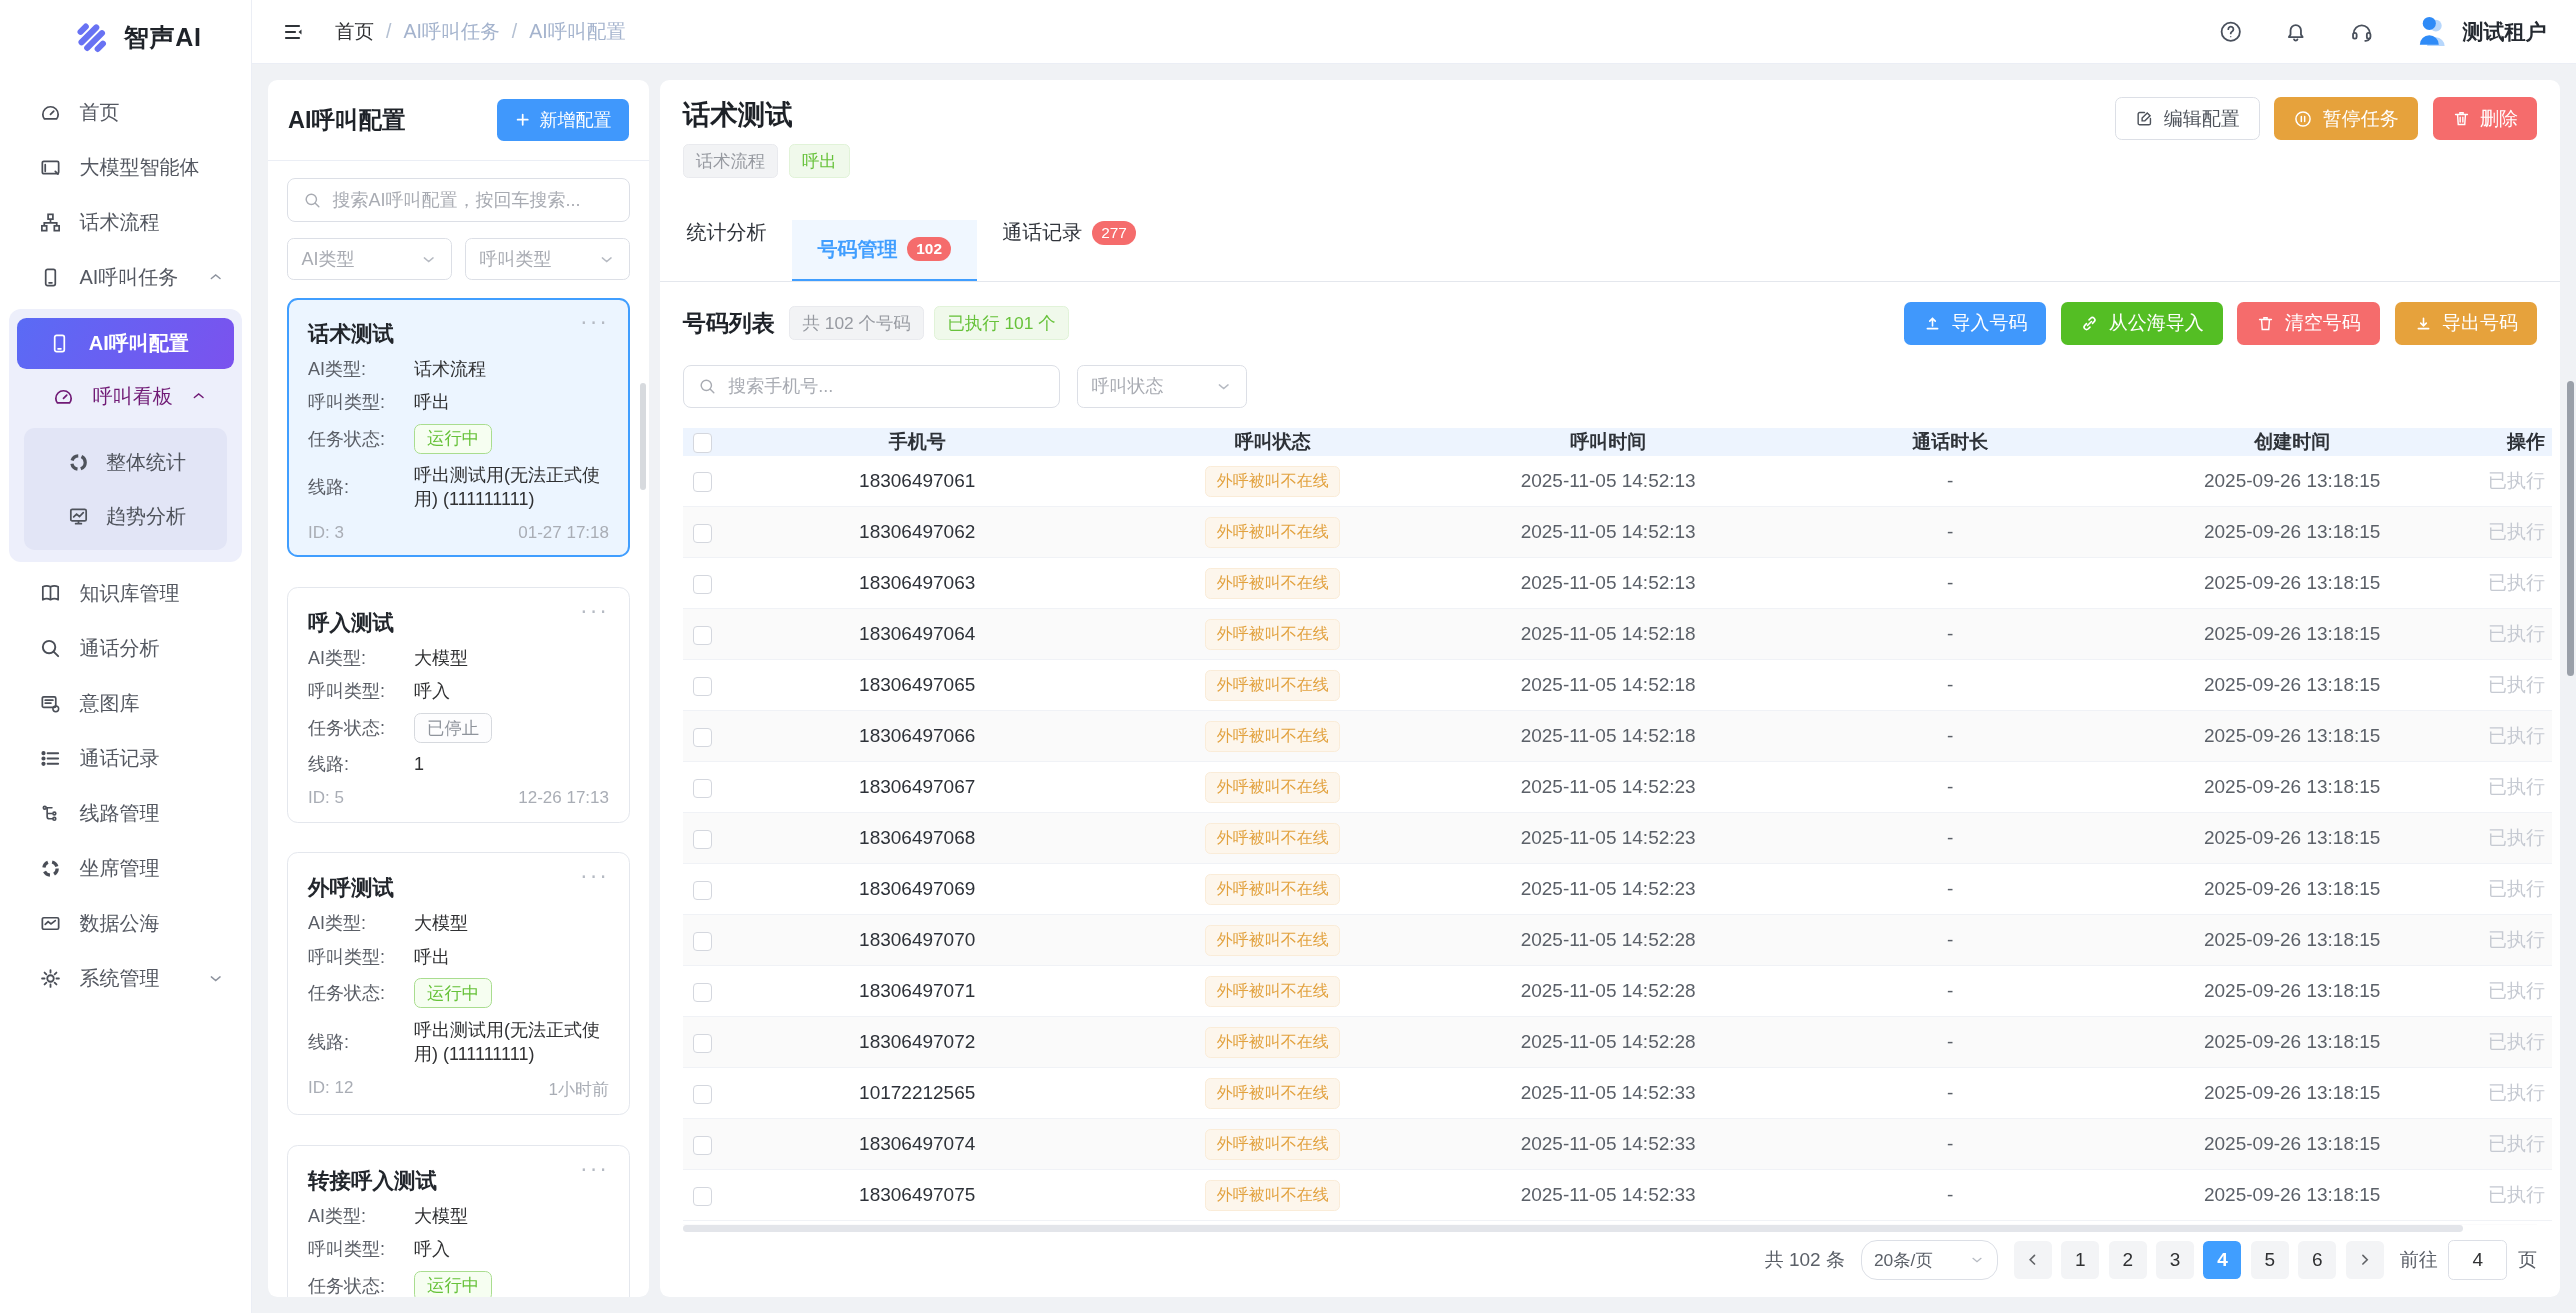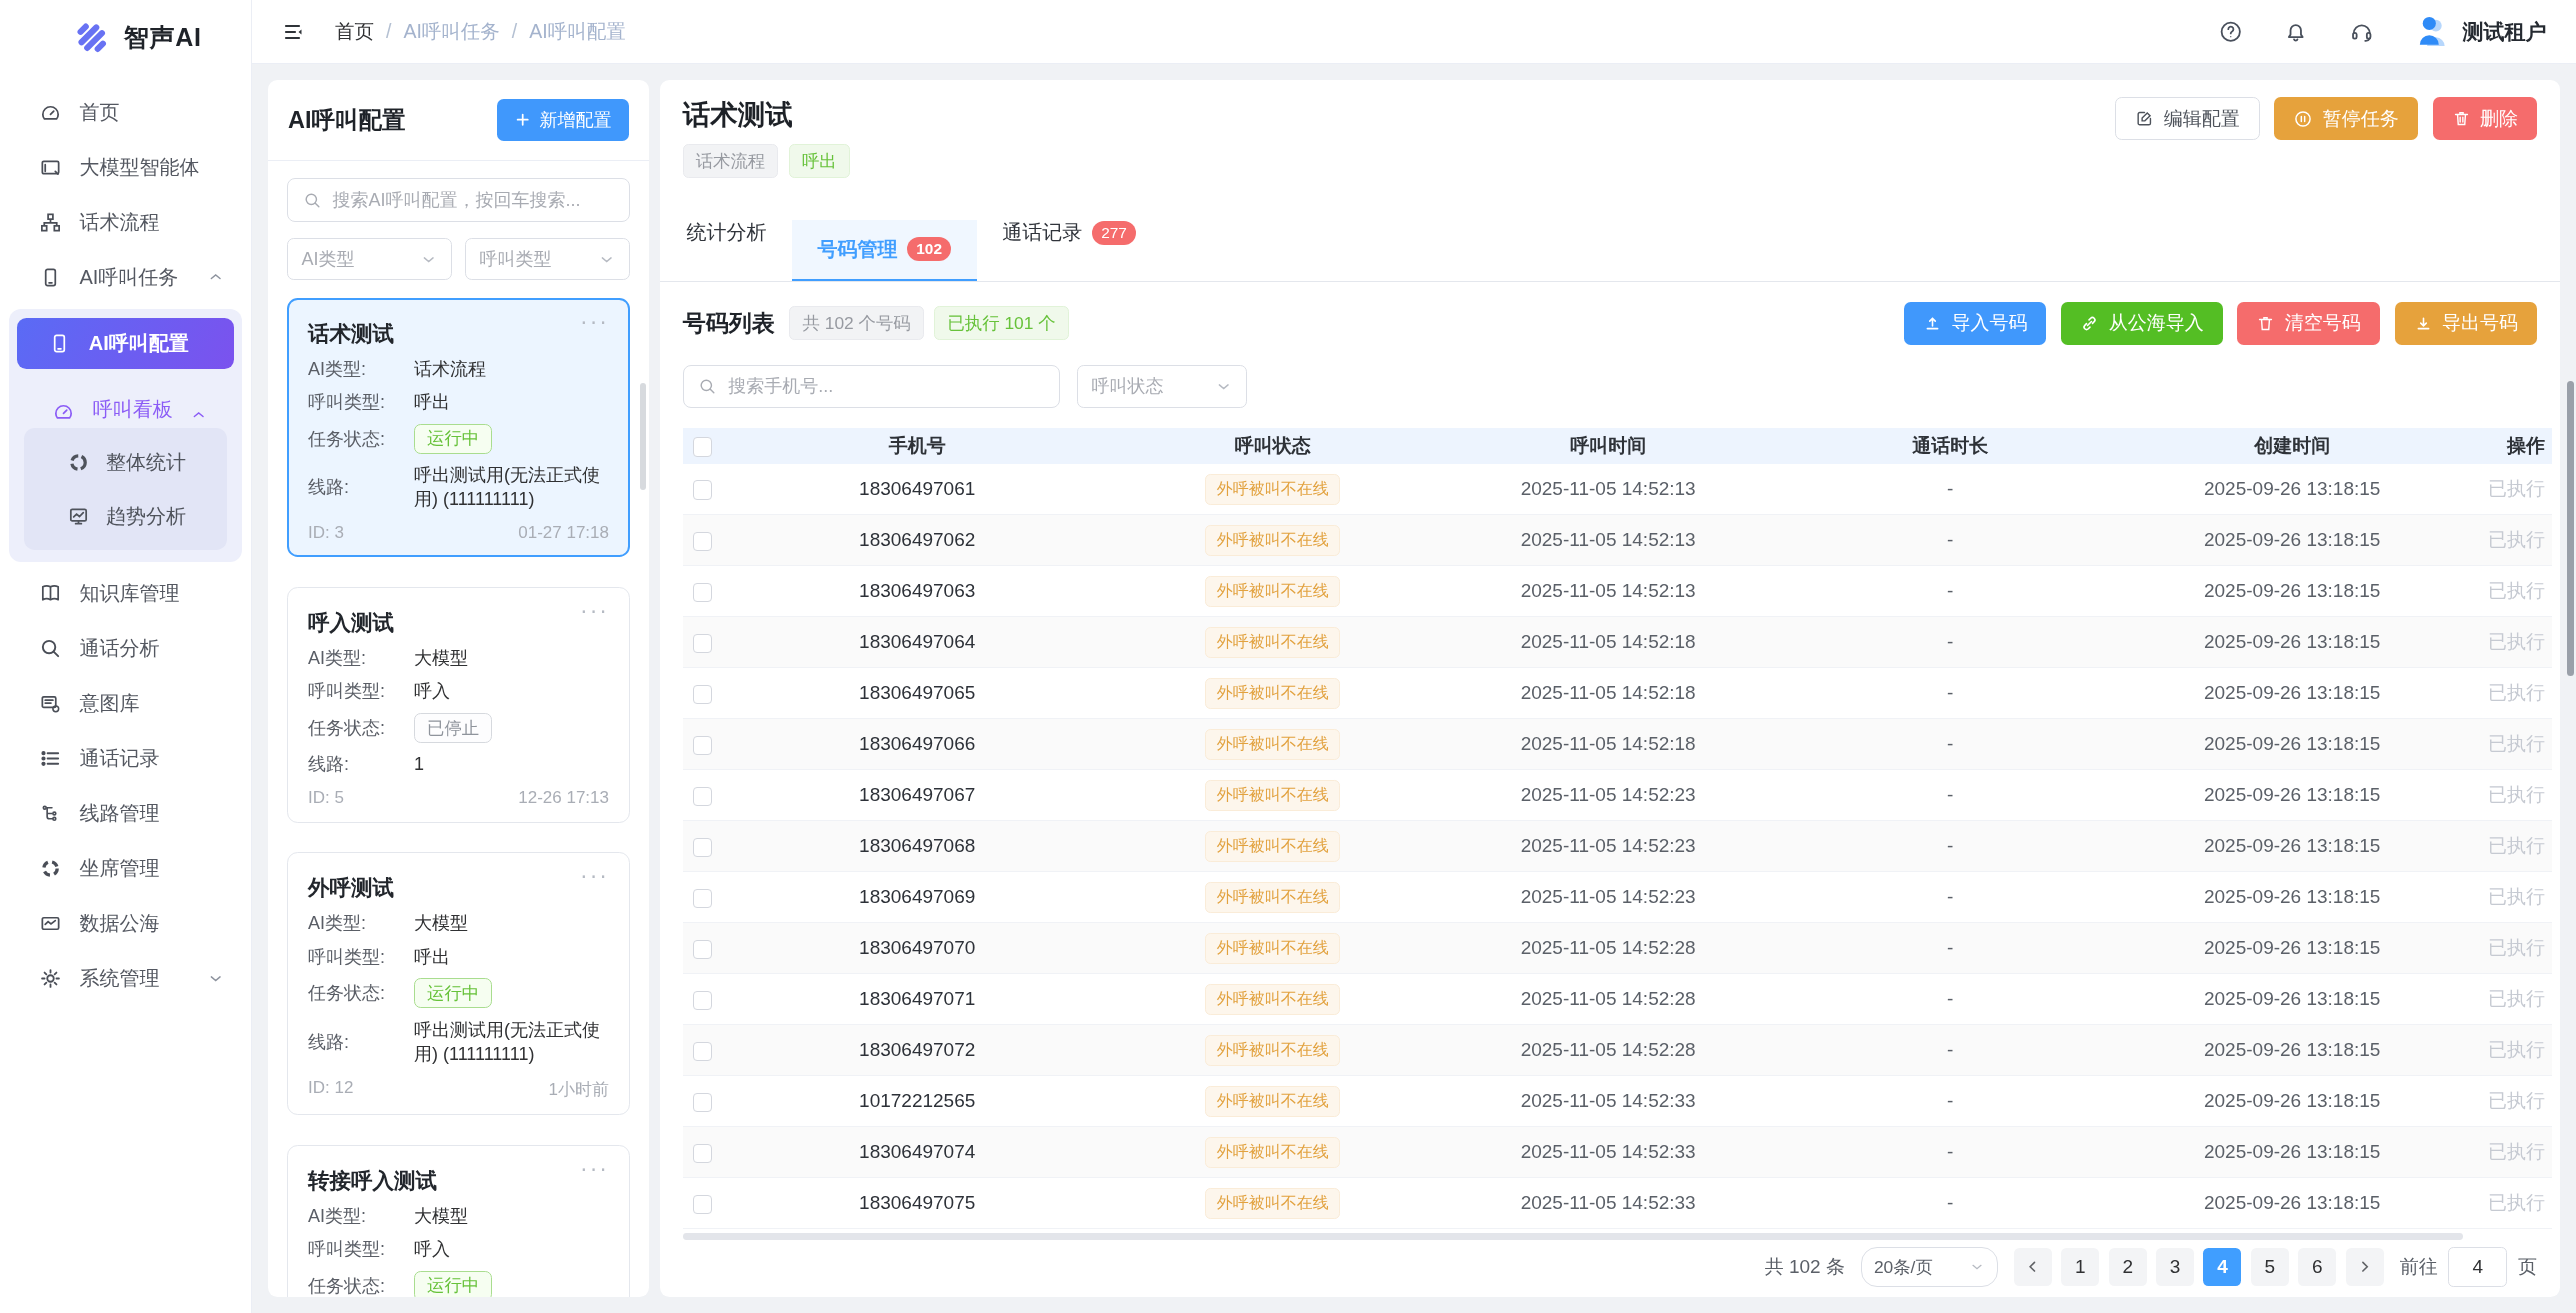--- a/index.html
+++ b/index.html
@@ -13,21 +13,21 @@
   .sidebar { width:252px; min-width:252px; background:#fff; border-right:0.7px solid #ebeef5; height:100%; overflow:hidden; }
   .logo-row { display:flex; align-items:center; gap:14.8px; padding:20px 0 23px 74px; }
   .logo-title { font-size:25px; font-weight:bold; color:#1f2329; letter-spacing:0.7px; }
   .nav { padding:6.7px 0; }
   .nav-item { display:flex; align-items:center; gap:17.4px; height:55px; padding-left:39px; color:#545861; font-size:20px; cursor:pointer; }
   .nav-item .ico { color:#4a4e57; }
   .nav-item .chev { margin-left:auto; margin-right:27px; color:#8d939e; }
   .nav-group { background:#edeffb; border-radius:12px; margin:4px 9.4px; padding:9.4px 8px; }
   .nav-active { display:flex; align-items:center; gap:17.4px; height:51px; border-radius:9.4px; padding-left:31px; color:#fff; font-size:20px; font-weight:bold;
     background:linear-gradient(120deg,#5a6bf5 0%,#7b52ee 100%); cursor:pointer; }
-  .nav-sub { display:flex; align-items:flex-end; gap:17.4px; height:54px; padding-left:35px; color:#8b5cf6; font-size:20px; cursor:pointer; }
+  .nav-sub { display:flex; align-items:center; gap:17.4px; height:54px; padding-left:35px; color:#701a75; font-size:20px; cursor:pointer; }
   .nav-subgroup { background:#e2e5f6; border-radius:10.7px; margin:5.4px 6.7px 2.7px 6.7px; padding:6.7px 0; }
   .nav-sub2 { display:flex; align-items:center; gap:16px; height:54px; padding-left:43px; color:#4f535c; font-size:20px; cursor:pointer; }
 
   
   .main-col { flex:1; display:flex; flex-direction:column; height:100%; overflow:hidden; }
   .topbar { height:64px; min-height:64px; background:#fff; border-bottom:0.7px solid #ebeef5; display:flex; align-items:center; padding:0 29.5px; }
   .collapse-btn { color:#2f3338; cursor:pointer; margin-right:29.5px; }
   .crumbs { display:flex; align-items:center; gap:12px; font-size:19.5px; }
   .crumb-home { color:#303133; }
   .crumb-sep { color:#b4c0d2; }
@@ -90,21 +90,21 @@
 
   .det-body { flex:1; display:flex; flex-direction:column; padding:20px 23px 17.4px 23px; overflow:hidden; }
   .numrow { display:flex; align-items:center; }
   .num-title { font-size:23px; font-weight:bold; color:#1f2329; margin-right:14.8px; }
   .num-actions { margin-left:auto; display:flex; gap:14.8px; }
   .searchrow { display:flex; gap:17.4px; margin-top:20px; }
   .searchrow .input-box { width:377px; height:43px; }
   .searchrow .select-box { flex:none; width:170px; height:43px; }
 
   table.numtable { border-collapse:collapse; width:100%; margin-top:20px; table-layout:fixed; }
-  .numtable thead th { background:#edf4fe; font-size:19px; font-weight:bold; color:#2e3238; height:36px; text-align:center; }
+  .numtable thead th { background:#edf4fe; font-size:19px; font-weight:bold; color:#2e3238; height:28px; text-align:center; }
   .numtable th.col-check, .numtable td.col-check { width:40px; text-align:center; }
   .numtable th.col-phone { width:389px; } .numtable th.col-status { width:322px; }
   .numtable th.col-time { width:349px; } .numtable th.col-dur { width:335px; }
   .numtable th.col-created { width:349px; } .numtable th.col-act { width:85px; text-align:right; padding-right:6.7px; }
   .numtable tbody td { height:51px; font-size:19px; color:#5b6068; text-align:center; border-bottom:0.7px solid #f0f2f6; }
   .numtable tbody tr:nth-child(even) { background:#fafafa; }
   .numtable td.c-phone { color:#2d3138; }
   .numtable td.c-act { color:#c6cad2; text-align:right; padding-right:6.7px; }
   .checkbox { display:inline-block; width:19.5px; height:19.5px; border:0.7px solid #d4d7de; border-radius:4px; background:#fff; cursor:pointer; vertical-align:middle; }
   .tag-orange { display:inline-block; background:#fdf6ec; color:#e2a23f; border:0.7px solid #faecd8; border-radius:5.4px; padding:4px 10.7px; font-size:16px; }

